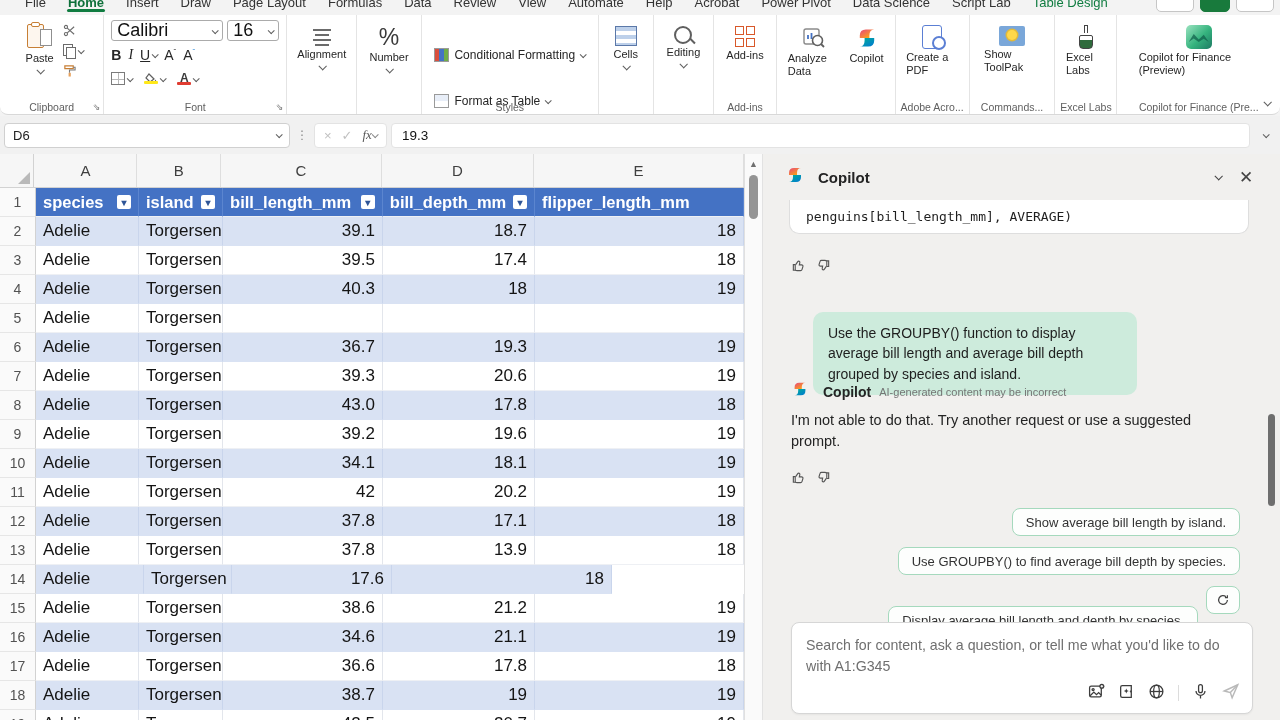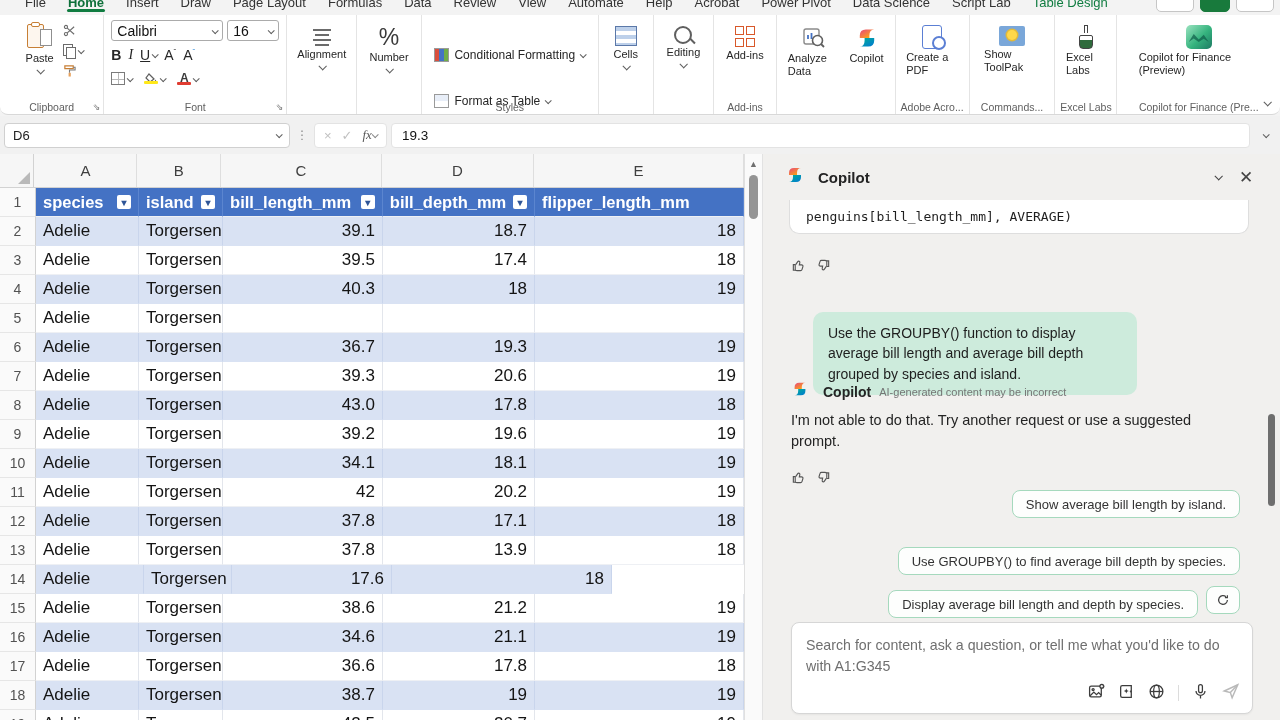--- a/index.html
+++ b/index.html
@@ -36,21 +36,21 @@
   .paste-icon .clipt { position:absolute; left:4px; top:0; width:9px; height:5px; border:1.4px solid #c77f35; border-radius:2px; background:#fff; }
   .paste-icon .page { position:absolute; right:0; top:7px; width:12px; height:17px; border:1.2px solid #8f8f8f; background:#fff; }
   .mini-col { display:flex; flex-direction:column; gap:3px; margin-left:4px; margin-top:2px; }
   .mini-btn { display:flex; align-items:center; gap:3px; height:17px; color:#444; }
   .copy-ic { position:relative; width:12px; height:13px; }
   .copy-ic::before, .copy-ic::after { content:""; position:absolute; width:8px; height:10px; border:1.2px solid #6b6b6b; background:#fff; }
   .copy-ic::before { left:0; top:0; } .copy-ic::after { left:3px; top:3px; }
 
   
   .fontgrid { display:flex; flex-direction:column; gap:3px; }
-  .selbox { display:flex; align-items:center; justify-content:space-between; border:1px solid #ababab; border-radius:3px; background:#fff; height:21px; font-size:14px; color:#111; padding:0 5px; }
+  .selbox { display:flex; align-items:center; justify-content:space-between; border:1px solid #ababab; border-radius:3px; background:#fff; height:21px; font-size:18px; color:#111; padding:0 5px; }
   .fontrow { display:flex; align-items:center; gap:7px; height:21px; font-size:14px; color:#262626; }
   .fbtn { display:flex; align-items:center; gap:2px; }
   .bigA { font-size:14px; } .bigA sup { font-size:8px; }
   .colorbar { display:inline-block; width:14px; height:3px; border-radius:1px; margin-top:-2px; }
   .stack { display:flex; flex-direction:column; align-items:center; line-height:1; }
   .grid-ic { width:14px; height:13px; border:1.2px solid #7b7b7b; position:relative; }
   .grid-ic::before { content:""; position:absolute; left:50%; top:0; bottom:0; width:1px; background:#b9b9b9; }
   .grid-ic::after { content:""; position:absolute; top:50%; left:0; right:0; height:1px; background:#b9b9b9; }
 
   
@@ -653,23 +653,23 @@
         </svg>
       </span>
     <span style="transform:rotate(180deg)">
         <svg width="15" height="15" viewBox="0 0 16 16" fill="none" stroke="#555" stroke-width="1.2">
           <path d="M2.5 7h2v6h-2z"></path>
           <path d="M4.5 12.6c.5.5 1.1.9 2 .9h3.7c.7 0 1.3-.4 1.5-1.1l1-3.2c.3-1-.4-1.9-1.4-1.9H8.9l.5-2.4c.2-.8-.4-1.6-1.2-1.6-.4 0-.8.2-1 .6L5 7.1"></path>
         </svg>
       </span>
   </div>
 
-  <div class="sug" style="top:336px">Show average bill length by island.</div>
+  <div class="sug" style="top:354px">Show average bill length by island.</div>
   <div class="sug" style="top:393px">Use GROUPBY() to find average bill depth by species.</div>
-  <div class="sug" style="top:436px; right:82px">Display average bill length and depth by species.</div>
+  <div class="sug" style="top:452px; right:82px">Display average bill length and depth by species.</div>
   <div id="refresh-btn" style="top:432px">
     <svg width="14" height="14" viewBox="0 0 16 16" fill="none" stroke="#444" stroke-width="1.4">
         <path d="M13 8a5 5 0 1 1-1.6-3.7"></path>
         <path d="M13 2.6v2.8h-2.8"></path>
       </svg>
   </div>
 
   <div id="input-card">
     <div class="ph">Search for content, ask a question, or tell me what you'd like to do with A1:G345</div>
     <div id="input-icons">

